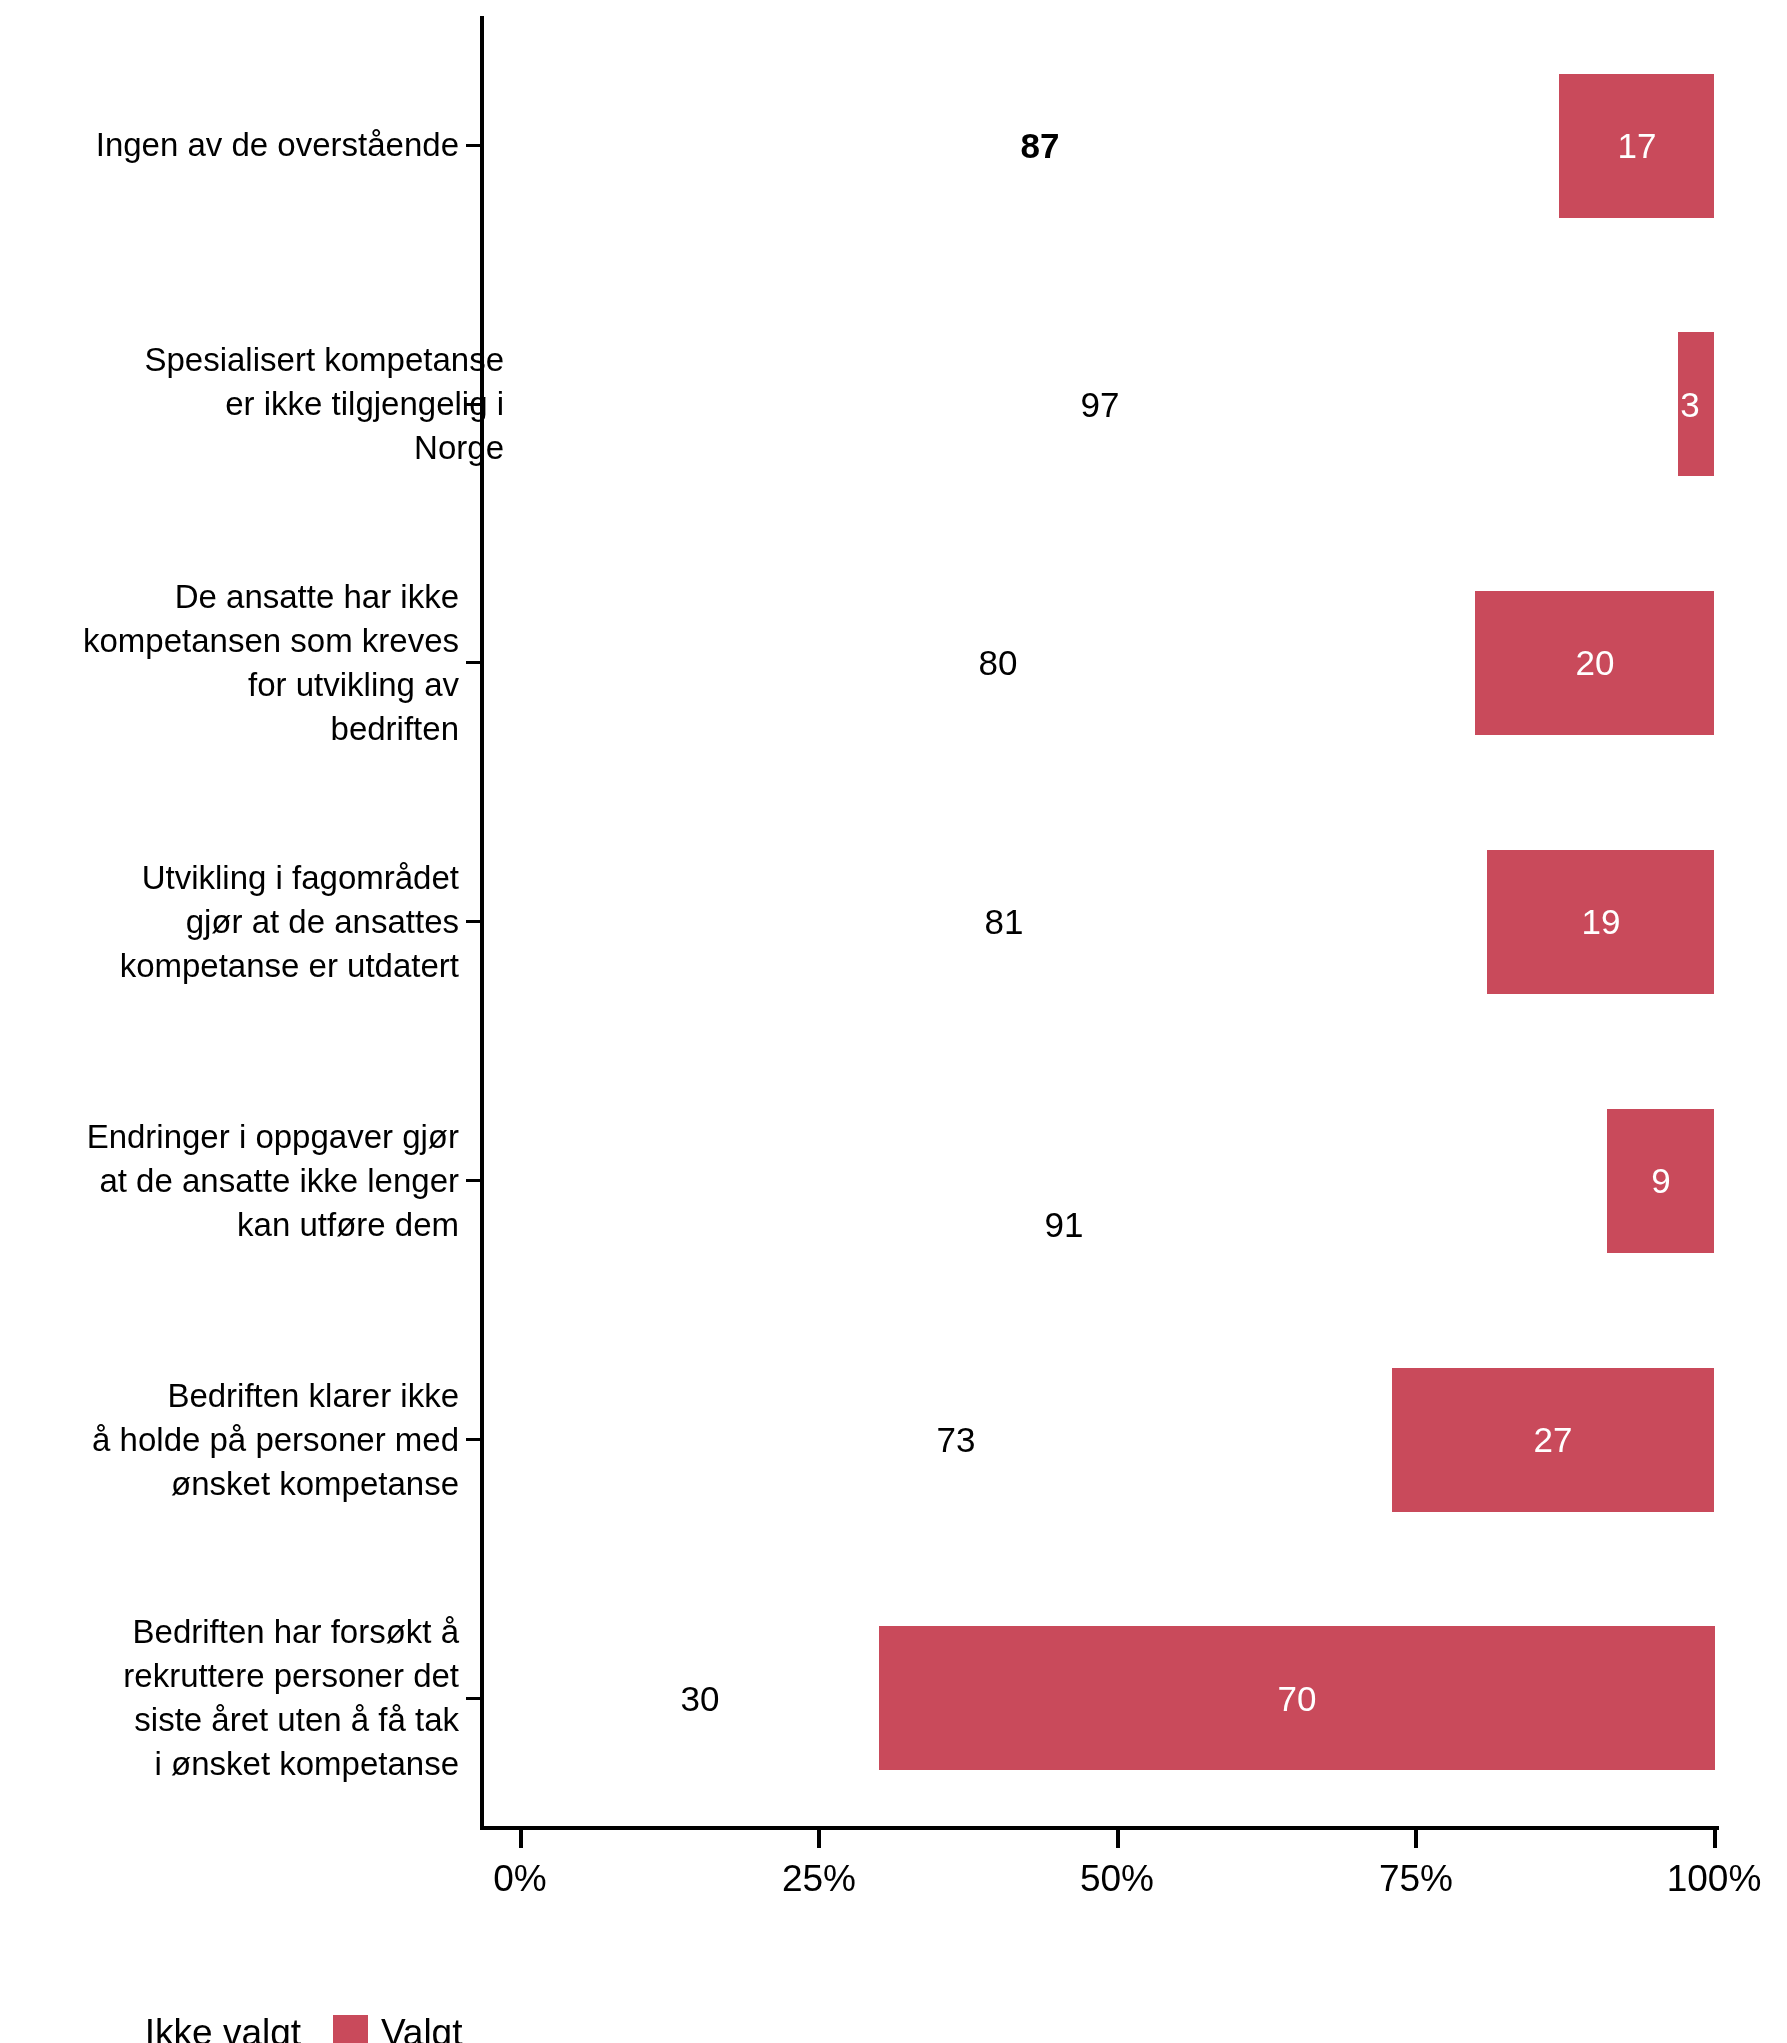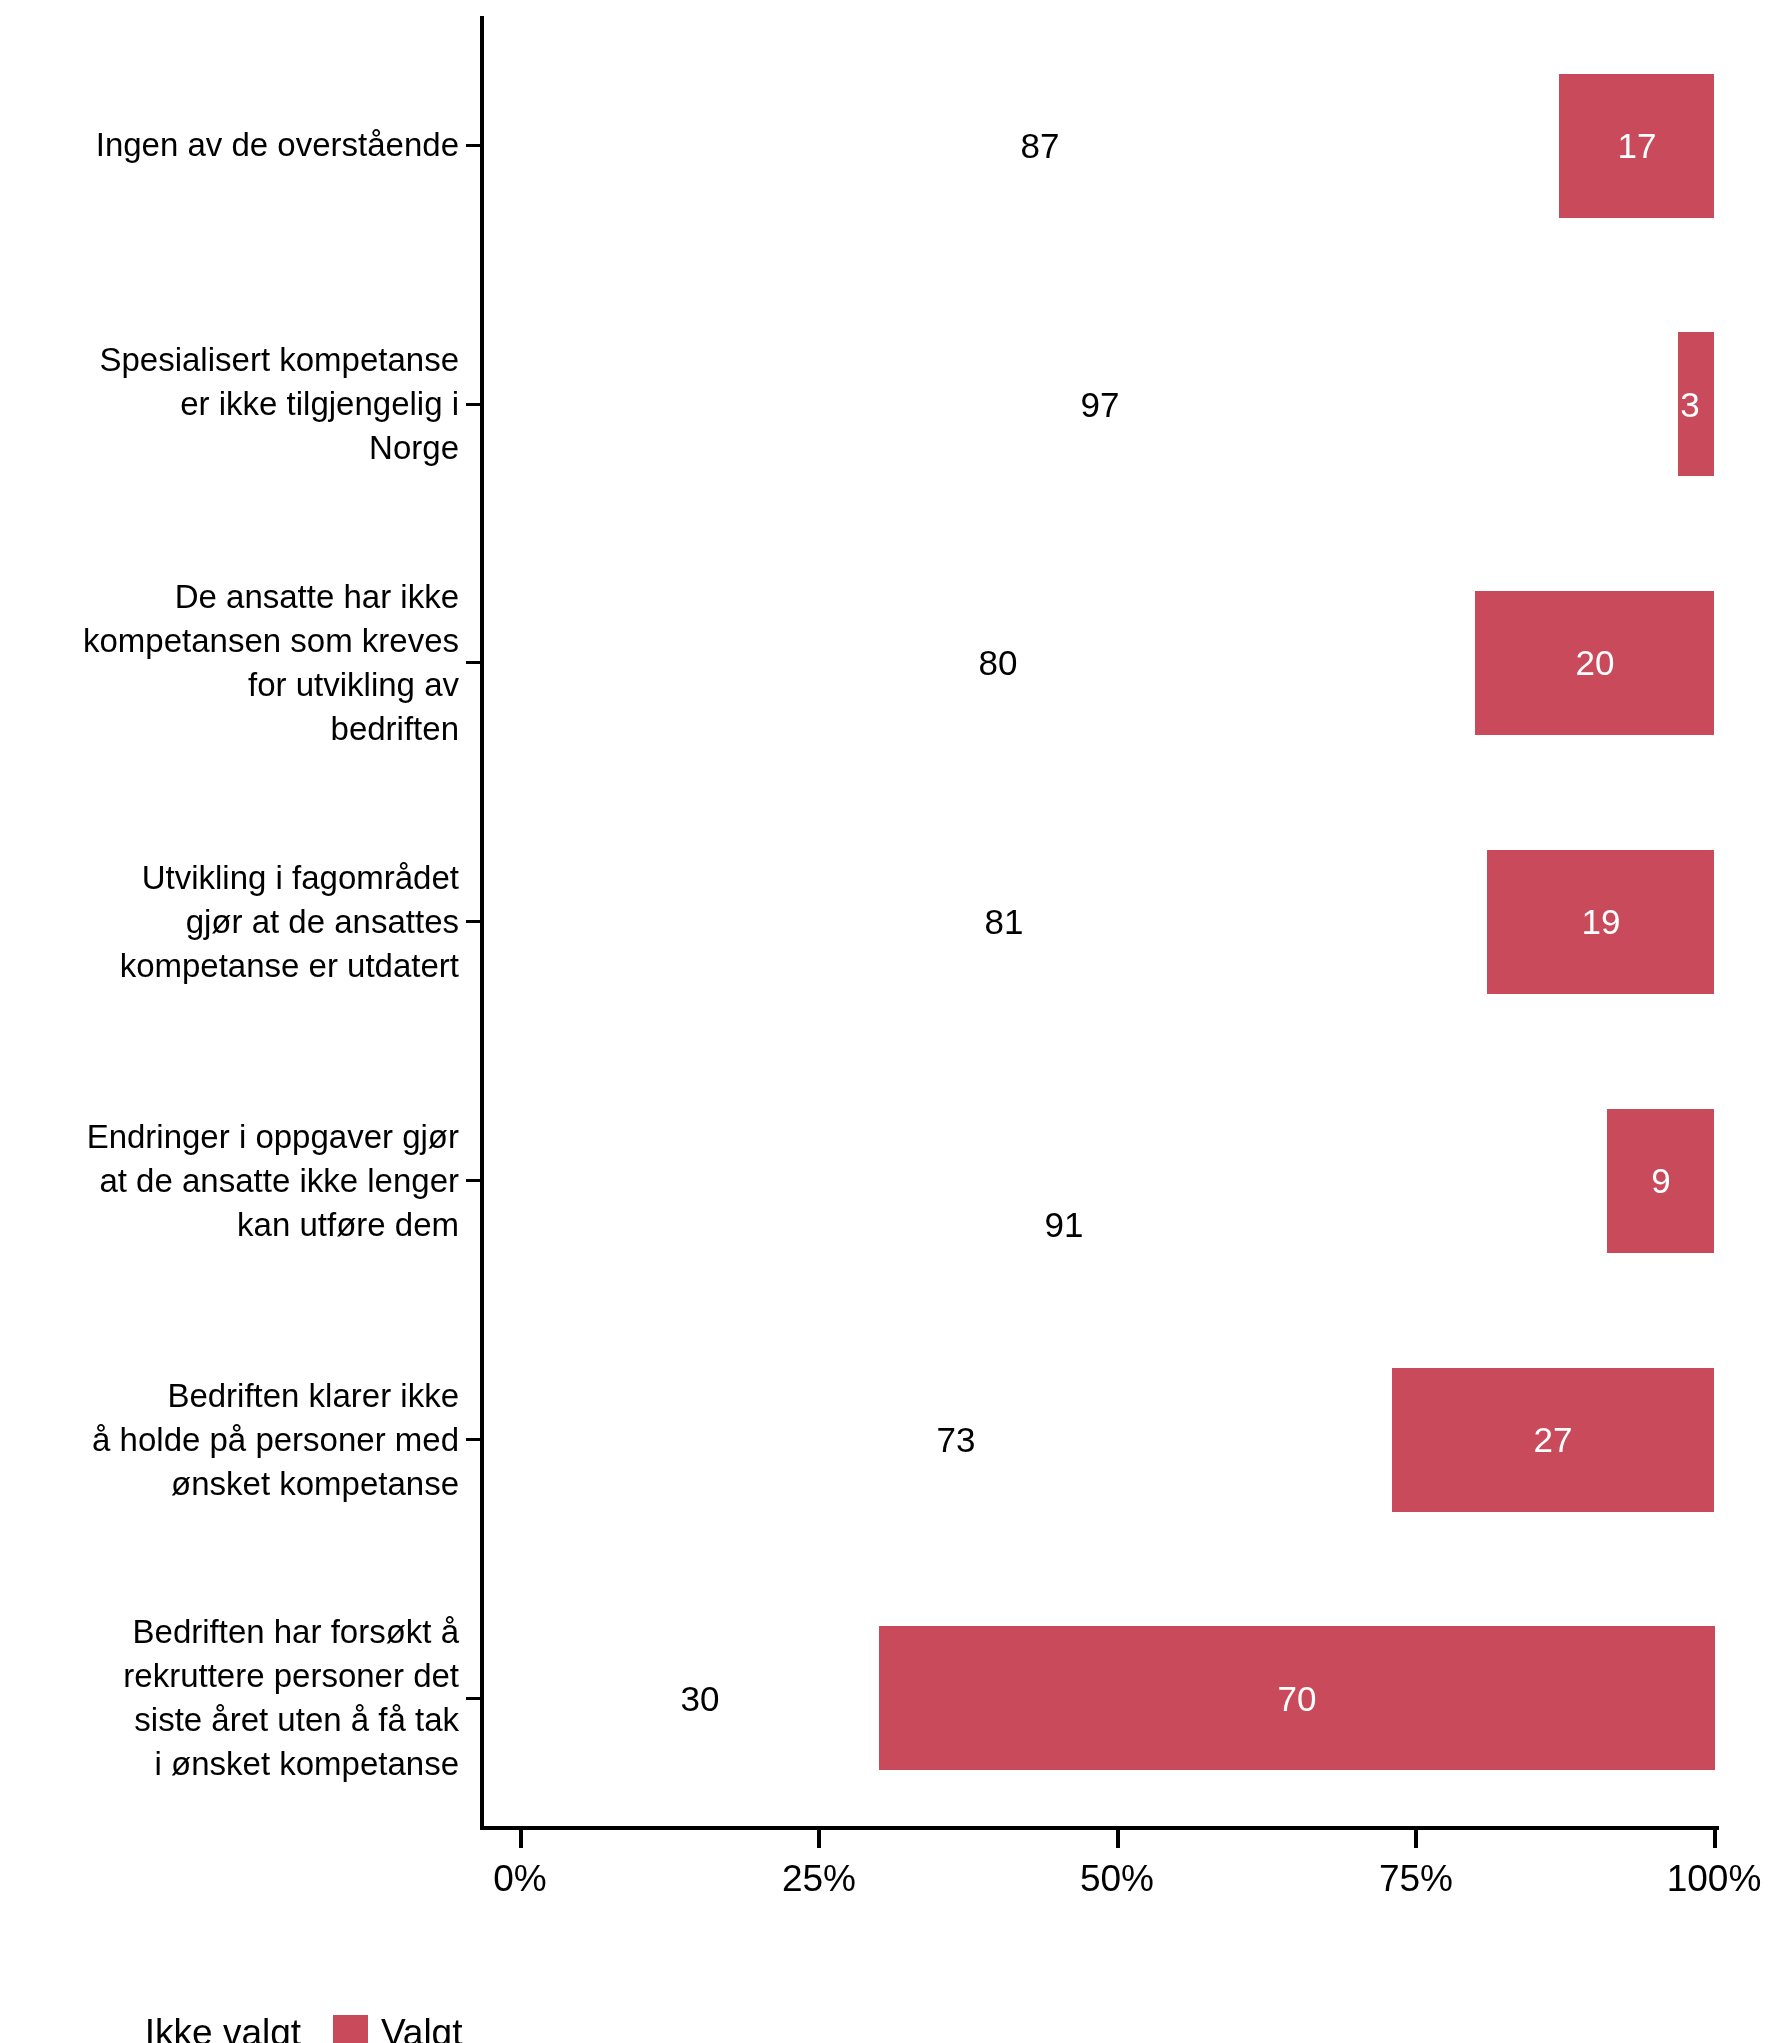--- a/index.html
+++ b/index.html
@@ -185,33 +185,33 @@
         <div class="cat-label" style="right: auto; left: 0px; width: 459px; top: 575px;">De ansatte har ikke
 kompetansen som kreves
 for utvikling av
 bedriften</div>
         <div class="bar-rect" style="left: 1475px; width: 239px; top: 591px; height: 144px; background: rgb(201, 74, 91);"></div>
         <div class="bar-value-inside" style="left: 1499px; width: 192px; text-align: center; top: 645px;">20</div>
         <div class="bar-value-outside" style="left: 902px; width: 192px; top: 645px;">80</div>
       </div>
       <div class="cat-row">
         <div class="tick-y" style="left: 466px; top: 403px;"></div>
-        <div class="cat-label" style="right: auto; left: 0px; width: 459px; top: 338px;">Spesialisert kompetanse
+        <div class="cat-label" style="right: auto; left: 0px; width: 459px; top: 338px; padding-left: 45px;">Spesialisert kompetanse
 er ikke tilgjengelig i
 Norge</div>
         <div class="bar-rect" style="left: 1678px; width: 36px; top: 332px; height: 144px; background: rgb(201, 74, 91);"></div>
         <div class="bar-value-inside" style="left: 1666px; width: 48px; text-align: center; top: 387px;">3</div>
         <div class="bar-value-outside" style="left: 1004px; width: 192px; top: 387px;">97</div>
       </div>
       <div class="cat-row">
         <div class="tick-y" style="left: 466px; top: 144px;"></div>
         <div class="cat-label" style="right: auto; left: 0px; width: 459px; top: 123px;">Ingen av de overstående</div>
         <div class="bar-rect" style="left: 1559px; width: 155px; top: 74px; height: 144px; background: rgb(201, 74, 91);"></div>
         <div class="bar-value-inside" style="left: 1541px; width: 192px; text-align: center; top: 128px;">17</div>
-        <div class="bar-value-outside" style="left: 944px; width: 192px; top: 128px;">87</div>
+        <div class="bar-value-outside" style="left: 944px; width: 192px; top: 128px; font-weight: bold;">87</div>
       </div>
     </div>
 
   <div id="xticks-layer">
       <div class="tick-x" style="left: 519px;"></div>
       <div class="xtick-label" style="left: 520px;">0%</div>
       <div class="tick-x" style="left: 817px;"></div>
       <div class="xtick-label" style="left: 819px;">25%</div>
       <div class="tick-x" style="left: 1116px;"></div>
       <div class="xtick-label" style="left: 1117px;">50%</div>

